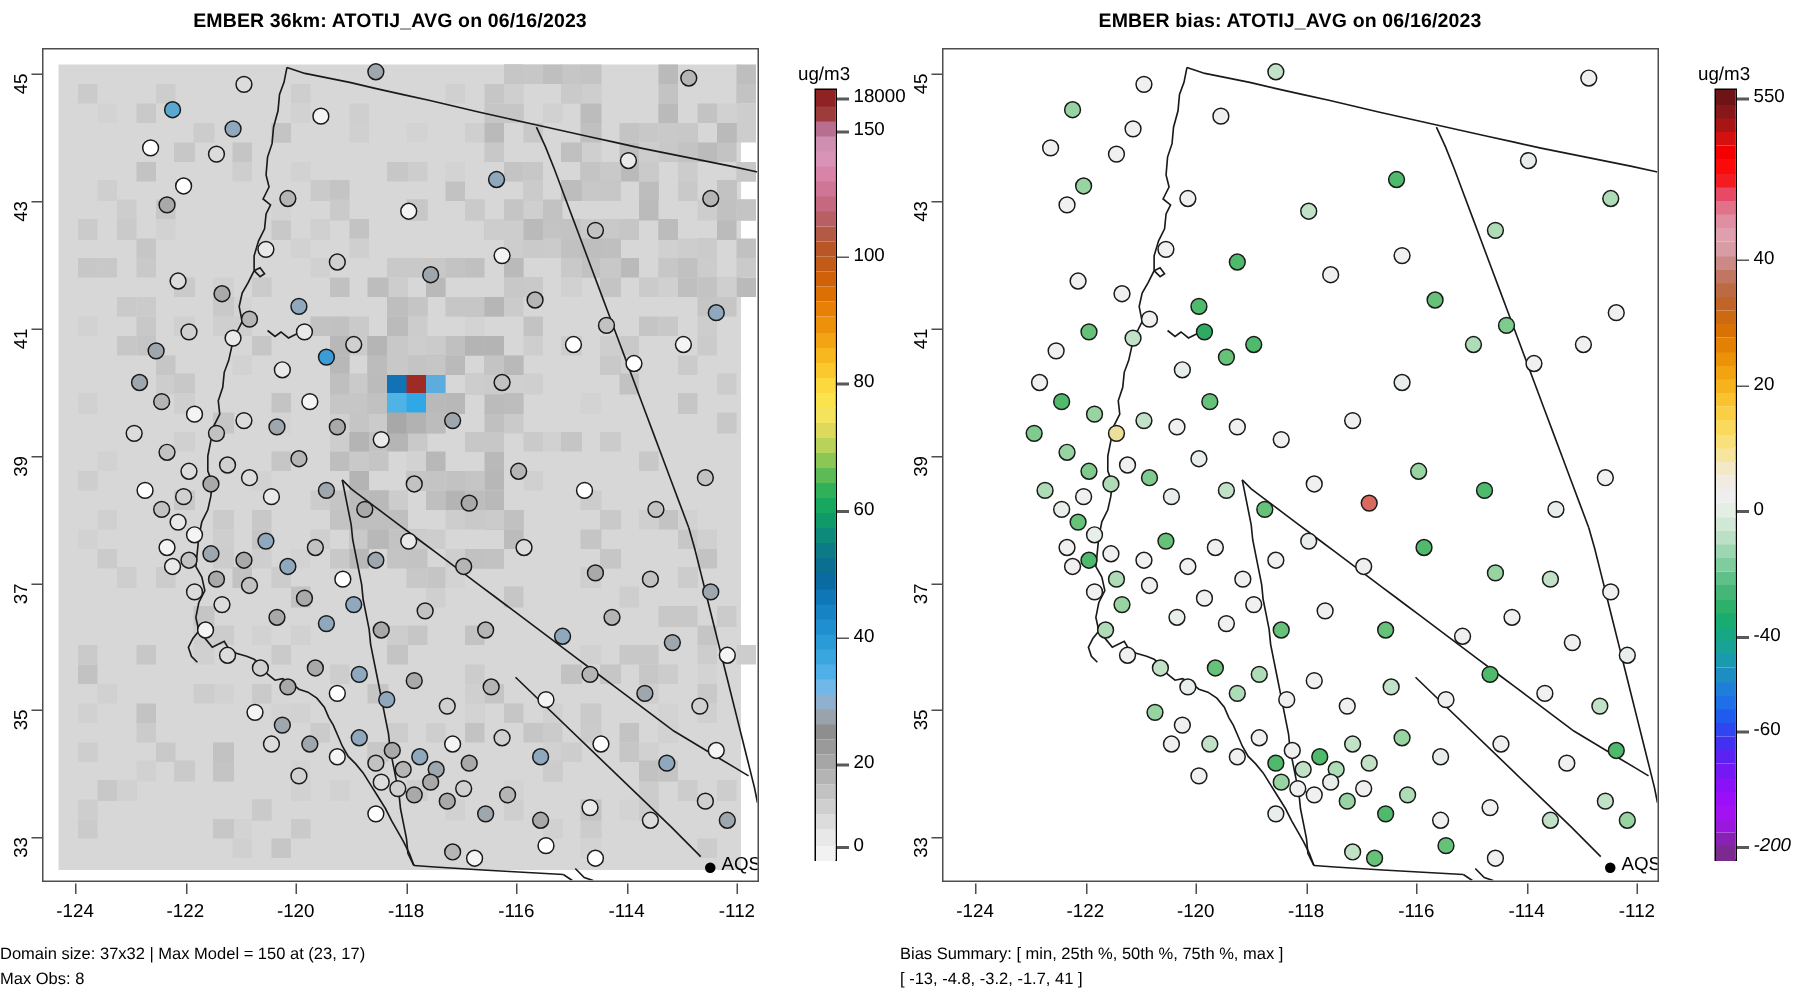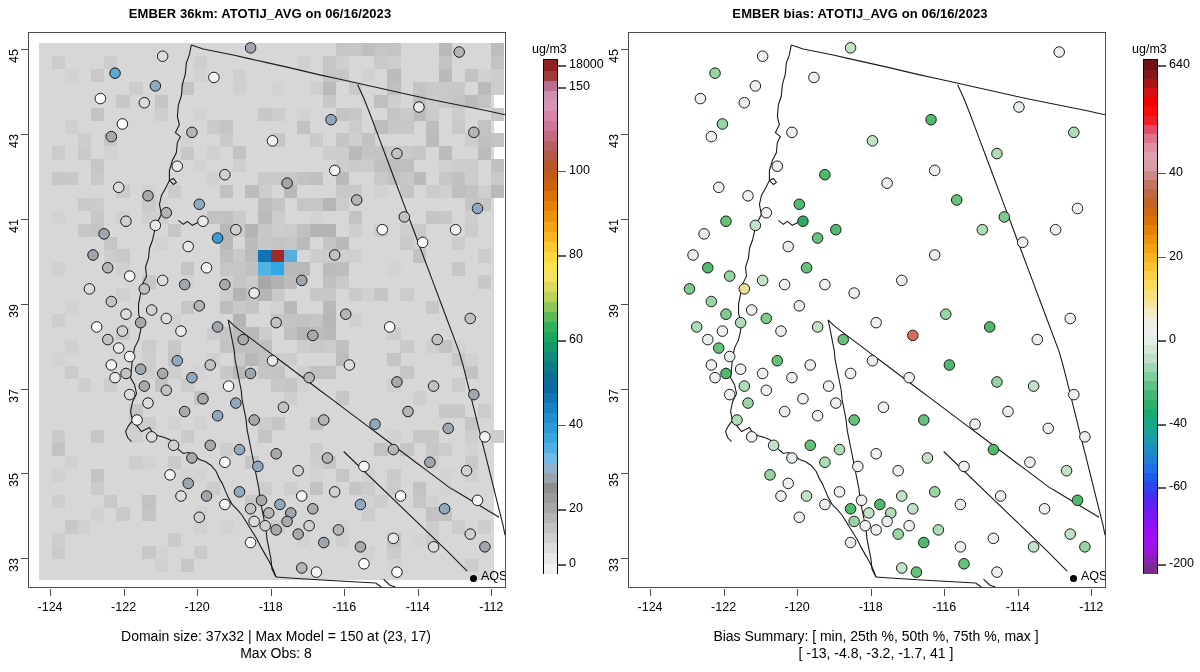--- a/index.html
+++ b/index.html
@@ -31,21 +31,21 @@
 
   
   .tick{position:absolute;background:#4d4d4d;}
   .xtick{width:1px;height:7px;}
   .ytick{height:1px;width:7px;}
   .xlab{position:absolute;font-size:12.5px;text-align:center;width:60px;}
   .ylab{position:absolute;font-size:12.5px;width:46px;text-align:right;
         transform:rotate(-90deg);transform-origin:right center;}
 
   
-  .caption{position:absolute;left:16px;width:520px;text-align:center;font-size:14px;line-height:16px;white-space:nowrap;}
+  .caption{position:absolute;left:0;width:520px;font-size:11px;line-height:16px;white-space:nowrap;}
 
   
   .cb-wrap{position:absolute;}
   .cb-title{position:absolute;font-size:12.5px;white-space:nowrap;}
   .cb-strip{position:absolute;width:13px;border:1px solid #000;box-sizing:content-box;}
   .cb-seg{position:absolute;left:0;width:13px;}
   .cb-tickline{position:absolute;height:1.5px;width:8px;background:#595959;}
   .cb-ticklab{position:absolute;font-size:12.5px;white-space:nowrap;}
 
   
@@ -1304,30 +1304,30 @@
           <div class="cb-seg" style="background: rgb(242, 28, 34); top: 54.9643px; height: 9.76071px;"></div>
           <div class="cb-seg" style="background: rgb(251, 10, 10); top: 45.8036px; height: 9.76071px;"></div>
           <div class="cb-seg" style="background: rgb(244, 0, 0); top: 36.6429px; height: 9.76071px;"></div>
           <div class="cb-seg" style="background: rgb(212, 16, 16); top: 27.4821px; height: 9.76071px;"></div>
           <div class="cb-seg" style="background: rgb(169, 20, 20); top: 18.3214px; height: 9.76071px;"></div>
           <div class="cb-seg" style="background: rgb(134, 24, 26); top: 9.16071px; height: 9.76071px;"></div>
           <div class="cb-seg" style="background: rgb(110, 20, 22); top: 0px; height: 9.76071px;"></div>
         </div>
       <div id="cbt-right">
           <div class="cb-tickline" style="left: 30px; top: 25.156px;"></div>
-          <div class="cb-ticklab" style="left: 41px; top: 17.156px;">640</div>
+          <div class="cb-ticklab" style="left: 41px; top: 17.156px;">550</div>
           <div class="cb-tickline" style="left: 30px; top: 132.886px;"></div>
           <div class="cb-ticklab" style="left: 41px; top: 124.886px;">40</div>
           <div class="cb-tickline" style="left: 30px; top: 216.505px;"></div>
           <div class="cb-ticklab" style="left: 41px; top: 208.505px;">20</div>
           <div class="cb-tickline" style="left: 30px; top: 300.124px;"></div>
           <div class="cb-ticklab" style="left: 41px; top: 292.124px;">0</div>
           <div class="cb-tickline" style="left: 30px; top: 384.256px;"></div>
           <div class="cb-ticklab" style="left: 41px; top: 376.256px;">-40</div>
           <div class="cb-tickline" style="left: 30px; top: 447.355px;"></div>
           <div class="cb-ticklab" style="left: 41px; top: 439.355px;">-60</div>
           <div class="cb-tickline" style="left: 30px; top: 524.305px;"></div>
-          <div class="cb-ticklab" style="left: 41px; top: 516.305px;">-200</div>
+          <div class="cb-ticklab" style="left: 41px; top: 516.305px; font-style: italic;">-200</div>
         </div>
     </div>
   </div>
 
 </div>
 
 </body></html>

